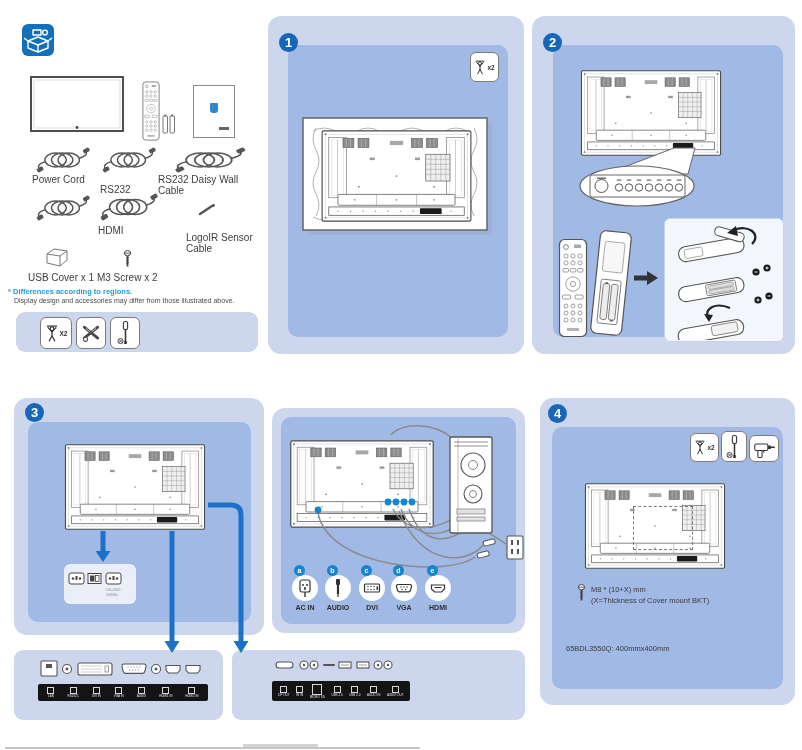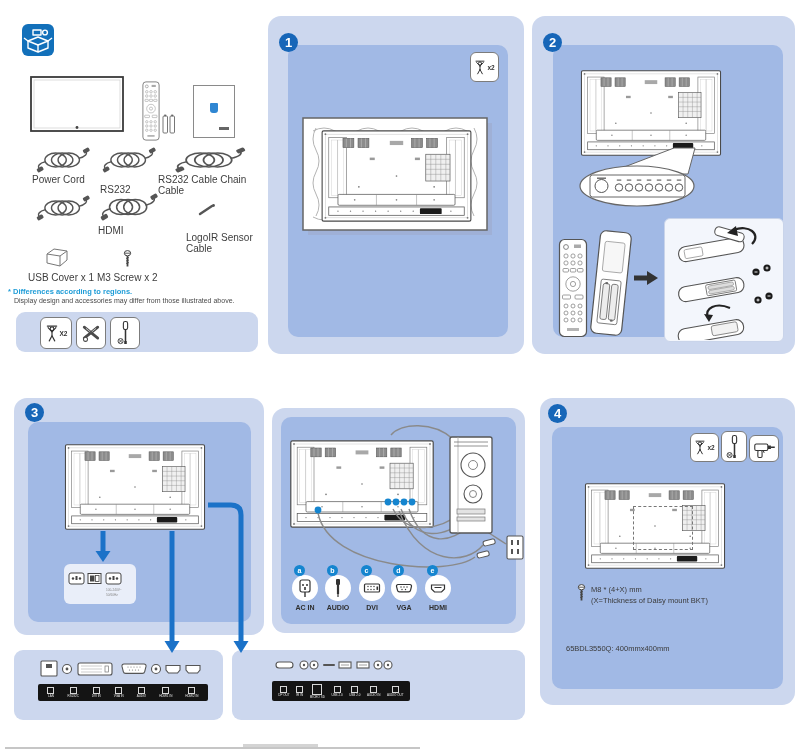--- a/index.html
+++ b/index.html
@@ -255,21 +255,21 @@
     </svg>
   <svg class="abs" style="left:100px;top:146px" width="58" height="28" viewBox="0 0 70 34">
       <use href="#sym-coil"></use>
     </svg>
   <svg class="abs" style="left:172px;top:146px" width="76" height="28" viewBox="0 0 70 34" preserveAspectRatio="none">
       <use href="#sym-coil"></use>
     </svg>
 
   <div class="acclbl" style="left:32px;top:174px;width:62px">Power Cord</div>
   <div class="acclbl" style="left:100px;top:184px;width:58px">RS232</div>
-  <div class="acclbl" style="left:158px;top:174px;width:104px">RS232 Cable Chain Cable</div>
+  <div class="acclbl" style="left:158px;top:174px;width:104px">RS232 Daisy Wall Cable</div>
 
   <svg class="abs" style="left:32px;top:194px" width="62" height="28" viewBox="0 0 70 34">
       <use href="#sym-coil"></use>
     </svg>
   <svg class="abs" style="left:98px;top:190px" width="62" height="34" viewBox="0 0 70 34">
       <use href="#sym-coil"></use>
     </svg>
   <svg class="abs" style="left:198px;top:203px" width="18" height="13" viewBox="0 0 18 13">
     <line x1="2" y1="11" x2="14" y2="3" stroke="#555" stroke-width="2.4" stroke-linecap="round"></line>
     <circle cx="15.5" cy="2.5" r="1.4" fill="#555"></circle>
@@ -579,22 +579,22 @@
   </div>
 
   <svg class="abs" style="left:582px;top:483px" width="146" height="86" viewBox="0 0 180 110">
       <use href="#sym-display-rear"></use>
     </svg>
   <div class="dashed" style="left:633px;top:506px;width:58px;height:42px"></div>
 
   <svg class="abs" style="left:577px;top:584px" width="9" height="18" viewBox="0 0 9 18">
       <use href="#sym-screw"></use>
     </svg>
-  <div class="s4txt" style="left:591px;top:585px">M8 * (4+X) mm</div>
-  <div class="s4txt" style="left:591px;top:596px">(X=Thickness of  Daisy mount BKT)</div>
+  <div class="s4txt" style="left:591px;top:585px">M8 * (10+X) mm</div>
+  <div class="s4txt" style="left:591px;top:596px">(X=Thickness of  Cover mount BKT)</div>
   <div class="s4txt" style="left:566px;top:644px">65BDL3550Q: 400mmx400mm</div>
 
   <div class="lightbar" style="left:14px;top:650px;width:209px;height:70px"></div>
   <svg class="abs" style="left:36px;top:658px" width="168" height="26" viewBox="0 0 168 26">
     <rect x="5" y="3" width="16" height="15" rx="1" fill="#fff" stroke="#555" stroke-width="1.1"></rect>
     <rect x="10" y="6" width="6" height="4" fill="#555"></rect>
     <circle cx="31" cy="11" r="4.5" fill="#fff" stroke="#555" stroke-width="1.1"></circle>
       <circle cx="31" cy="11" r="1.4" fill="#555"></circle>
     <rect x="42" y="5" width="34" height="12" rx="2" fill="#fff" stroke="#555" stroke-width="1.1"></rect>
     <g stroke="#999" stroke-width="0.5">

